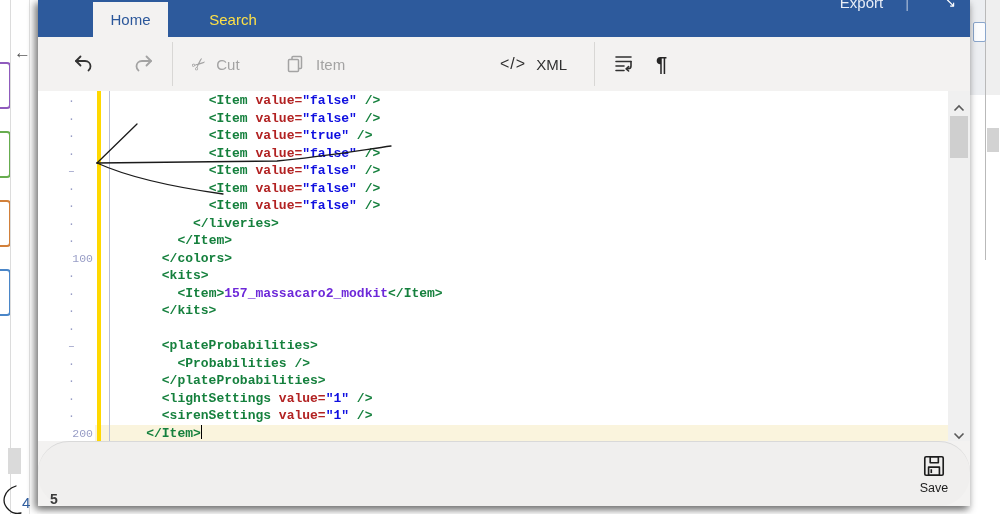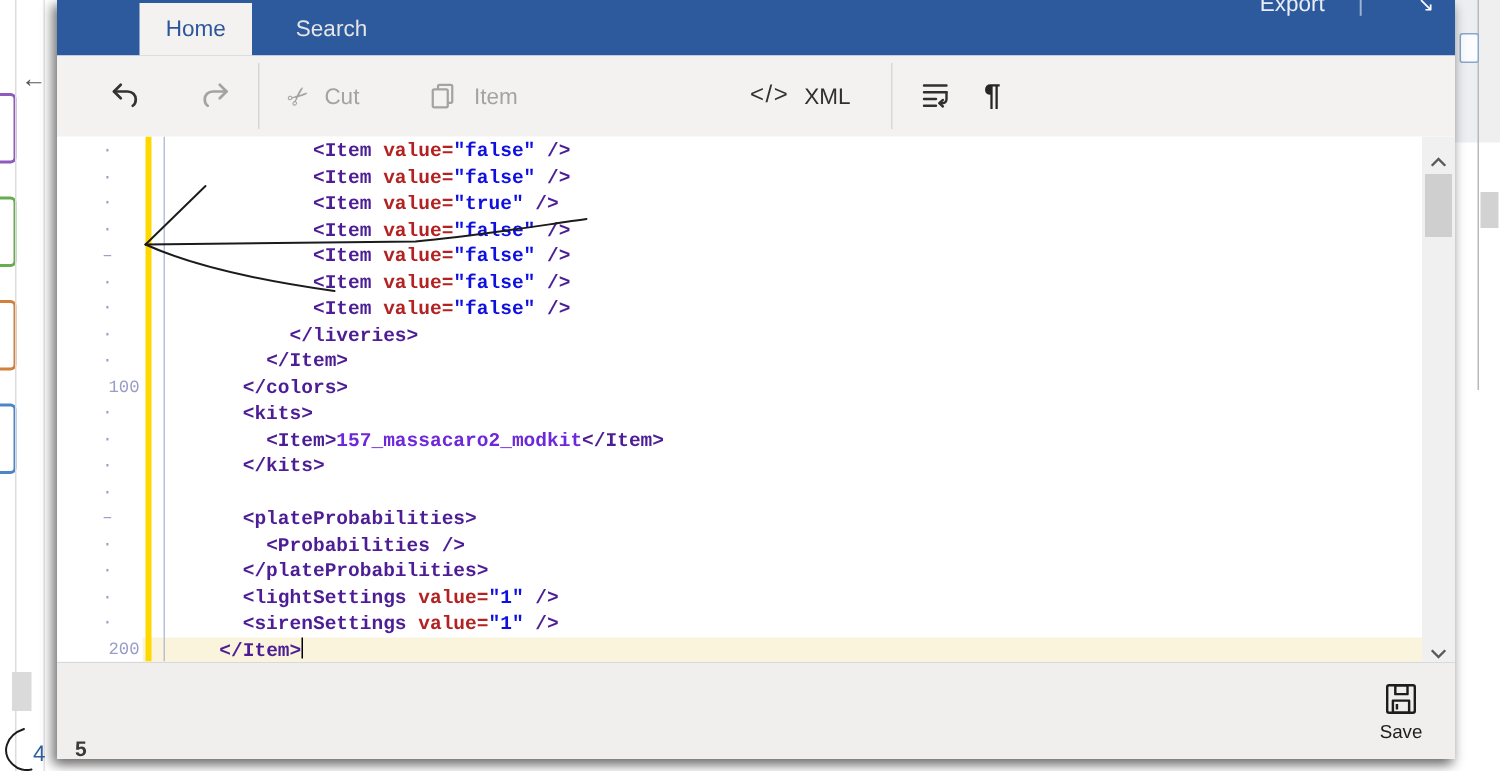--- a/index.html
+++ b/index.html
@@ -26,21 +26,21 @@
   
   .dialog{position:absolute;left:38px;top:0;width:932px;height:506px;z-index:10;
           display:flex;flex-direction:column;background:#f3f2f1;
           box-shadow:-4px 3px 7px rgba(0,0,0,.38), 0 4px 7px rgba(0,0,0,.30);}
 
   
   .ribbon{position:relative;height:37px;background:#2d5a9c;flex:none;}
   .tab{position:absolute;top:2px;height:35px;display:flex;align-items:center;justify-content:center;
        font-size:15px;cursor:default;}
   .tab-home{left:55px;width:75px;background:#f3f2f1;color:#2b579a;}
-  .tab-search{left:118px;width:130px;color:#e5e5e5;}
+  .tab-search{left:130px;width:130px;color:#fde047;}
   .ribbon-right{position:absolute;top:-6px;right:14px;display:flex;align-items:center;color:#e8edf6;font-size:15px;}
   .rr-sep{margin:0 18px 0 22px;color:rgba(255,255,255,.55);}
   .rr-arrow{font-size:13px;color:#fff;margin-left:18px;}
 
   
   .toolbar{position:relative;height:54px;background:#f3f2f1;flex:none;}
   .tbtn{position:absolute;top:0;height:54px;display:flex;align-items:center;gap:10px;font-size:15px;color:#303030;}
   .tbtn.disabled{color:#a3a3a3;}
   .tbtn svg{display:block;}
   .tsep{position:absolute;top:5px;width:1px;height:44px;background:#d8d7d5;}
@@ -53,35 +53,35 @@
           font-family:"Liberation Mono","DejaVu Sans Mono",monospace;}
   .yellow-bar{position:absolute;left:59px;top:0;bottom:0;width:4px;background:#ffd800;z-index:4;}
   .gutter-sep{position:absolute;left:71px;top:0;bottom:0;width:1px;background:#b9bfd9;z-index:4;}
   .code-lines{position:absolute;left:0;top:1px;right:22px;}
   .cl{display:flex;height:17.5px;line-height:17.5px;font-size:13px;font-weight:bold;}
   .cl .g{flex:none;width:57px;text-align:right;padding-right:2px;box-sizing:border-box;
          font-size:11.5px;font-weight:normal;color:#989dc6;background:#fff;position:relative;z-index:5;}
   .cl .g.mark{padding-right:20px;}
   .cl .cd{flex:1;padding-left:20px;white-space:pre;}
   .cl.cur .cd{background:#faf4dd;}
-  .sg-tag{color:#4c1d95;}
+  .sg-tag{color:#15803d;}
   .sg-attr{color:#b22222;}
   .sg-str{color:#0f0fe0;}
   .sg-txt,.sg-ws{color:#6d28d9;}
   .caret{display:inline-block;width:1.5px;height:14px;background:#000;vertical-align:-2px;}
 
   
   .escroll{position:absolute;right:0;top:0;bottom:0;width:22px;background:#f0f0f0;z-index:6;}
   .echev{position:absolute;left:5px;width:12px;height:8px;}
   .echev.up{top:8px;} .echev.down{bottom:6px;}
   .ethumb{position:absolute;left:2px;right:2px;top:25px;height:42px;background:#cfcfcf;}
 
   
   .footer{height:64px;flex:none;background:#f0efee;border-top:1px solid #d9d9d9;
-          display:flex;align-items:center;justify-content:flex-end;gap:30px;padding-right:8px;}
+          display:flex;align-items:center;justify-content:flex-end;gap:30px;padding-right:8px;border-radius:31px;}
   .fbtn{display:flex;flex-direction:column;align-items:center;gap:2px;width:56px;font-size:12.5px;color:#1d1d1d;}
   .fbtn svg{display:block;}
 
   
   .annotation{position:absolute;left:0;top:0;width:1000px;height:514px;z-index:100;pointer-events:none;}
 </style>
 </head>
 <body>
 
 <div class="underlay-left">

